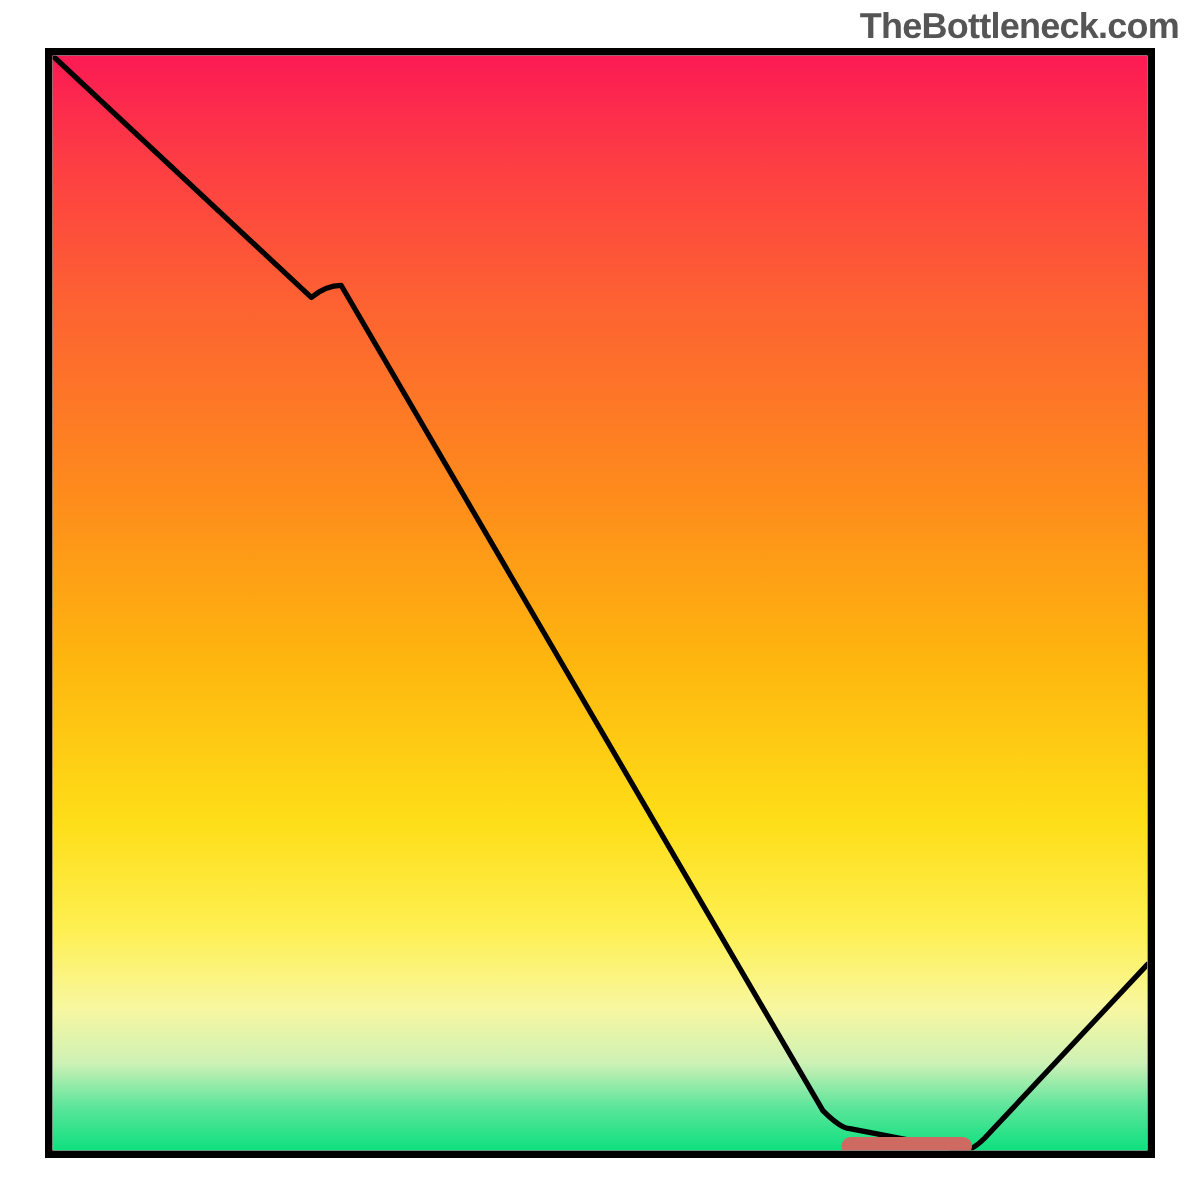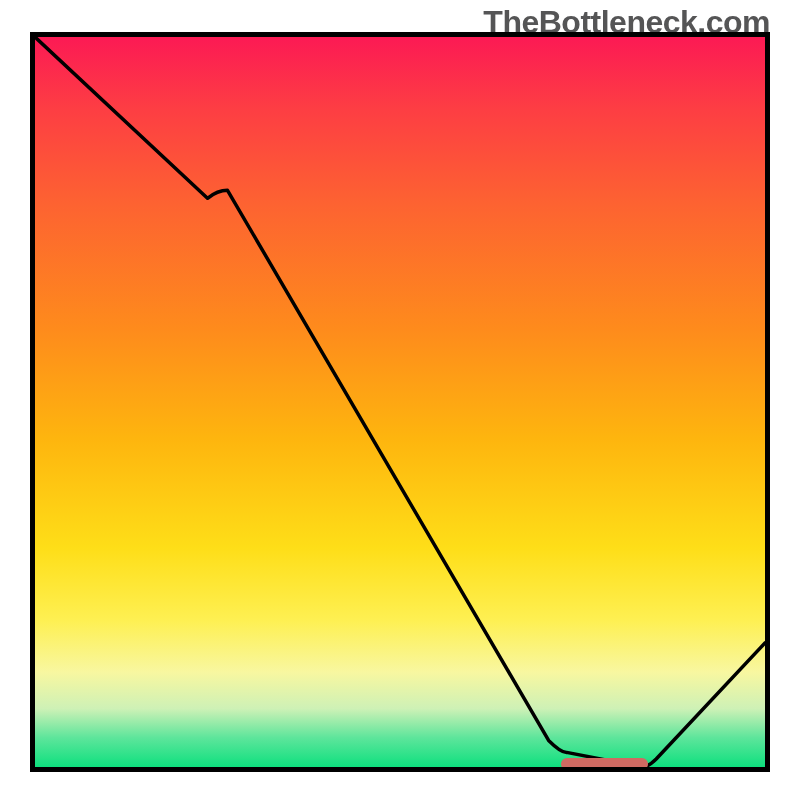--- a/index.html
+++ b/index.html
@@ -12,22 +12,22 @@
     overflow: hidden;
   }
   .container {
     position: relative;
     width: 800px;
     height: 800px;
   }
   .watermark {
     position: absolute;
     top: 4px;
-    right: 30px;
-    font-size: 32px;
+    right: 14px;
+    font-size: 24px;
     font-weight: 600;
     color: #555556;
     letter-spacing: -0.5px;
   }
   .plot-frame {
     position: absolute;
     left: 30px;
     top: 32px;
     width: 740px;
     height: 740px;

